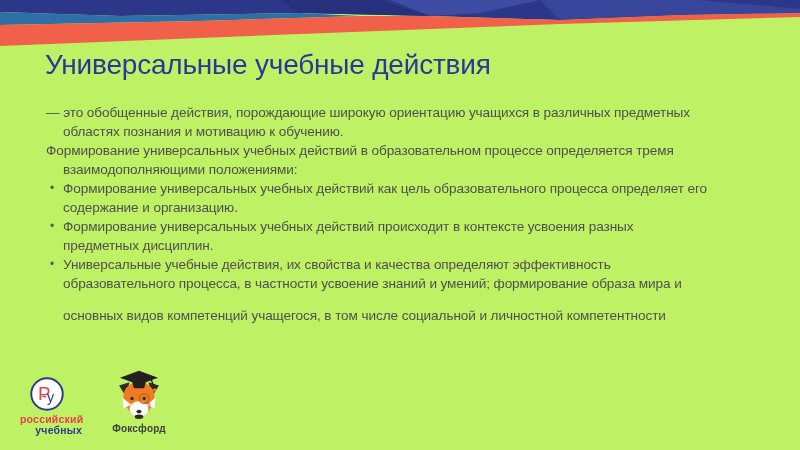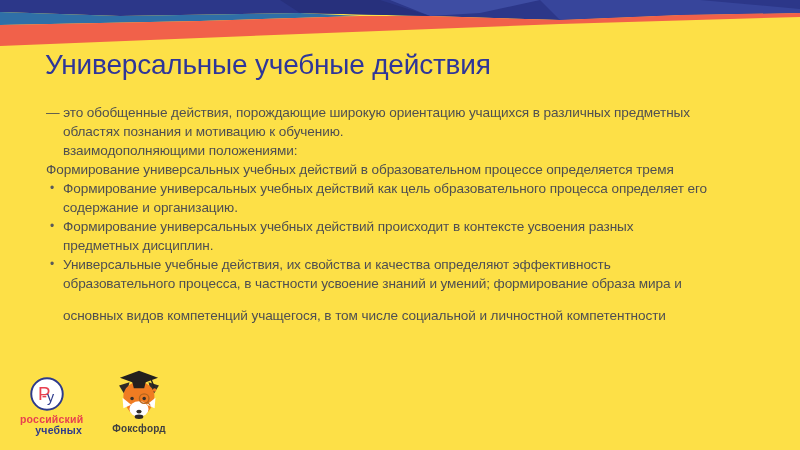--- a/index.html
+++ b/index.html
@@ -1,17 +1,17 @@
 <!DOCTYPE html>
 <html><head>
 <meta charset="utf-8">
 <style>
   html,body{margin:0;padding:0;background:#e9e9e9;}
   .slide{
-    position:relative;width:800px;height:450px;background:#fde047;
+    position:relative;width:800px;height:450px;background:#bef264;
     overflow:hidden;font-family:"Liberation Sans",sans-serif;
   }
   
   .header-deco{position:absolute;left:0;top:0;width:800px;height:50px;display:block;}
   
   .page-title{
     position:absolute;left:45px;top:49px;width:720px;
     font-size:28px;line-height:32px;font-weight:400;color:#2f3699;
     letter-spacing:-0.2px;white-space:nowrap;
   }
@@ -54,22 +54,22 @@
     <polygon points="0,12 120,16 300,13 360,16 200,21 0,25" fill="#2f6fa7"></polygon>
 
     <polygon points="0,25 200,21 360,16 430,16 560,20 680,15 800,13 800,17 560,24 300,34 0,46" fill="#f1614a"></polygon>
   </svg>
 
   <div class="page-title">Универсальные учебные действия</div>
 
   <div class="body-text">
     <div class="line">— это обобщенные действия, порождающие широкую ориентацию учащихся в различных предметных</div>
     <div class="line cont">областях познания и мотивацию к обучению.</div>
+    <div class="line">Формирование универсальных учебных действий в образовательном процессе определяется тремя</div>
     <div class="line cont">взаимодополняющими положениями:</div>
-    <div class="line">Формирование универсальных учебных действий в образовательном процессе определяется тремя</div>
     <div class="line bullet">Формирование универсальных учебных действий как цель образовательного процесса определяет его</div>
     <div class="line cont">содержание и организацию.</div>
     <div class="line bullet">Формирование универсальных учебных действий происходит в контексте усвоения разных</div>
     <div class="line cont">предметных дисциплин.</div>
     <div class="line bullet">Универсальные учебные действия, их свойства и качества определяют эффективность</div>
     <div class="line cont">образовательного процесса, в частности усвоение знаний и умений; формирование образа мира и</div>
     <div class="line cont gap">основных видов компетенций учащегося, в том числе социальной и личностной компетентности</div>
   </div>
 
   <div class="logo-ru">

